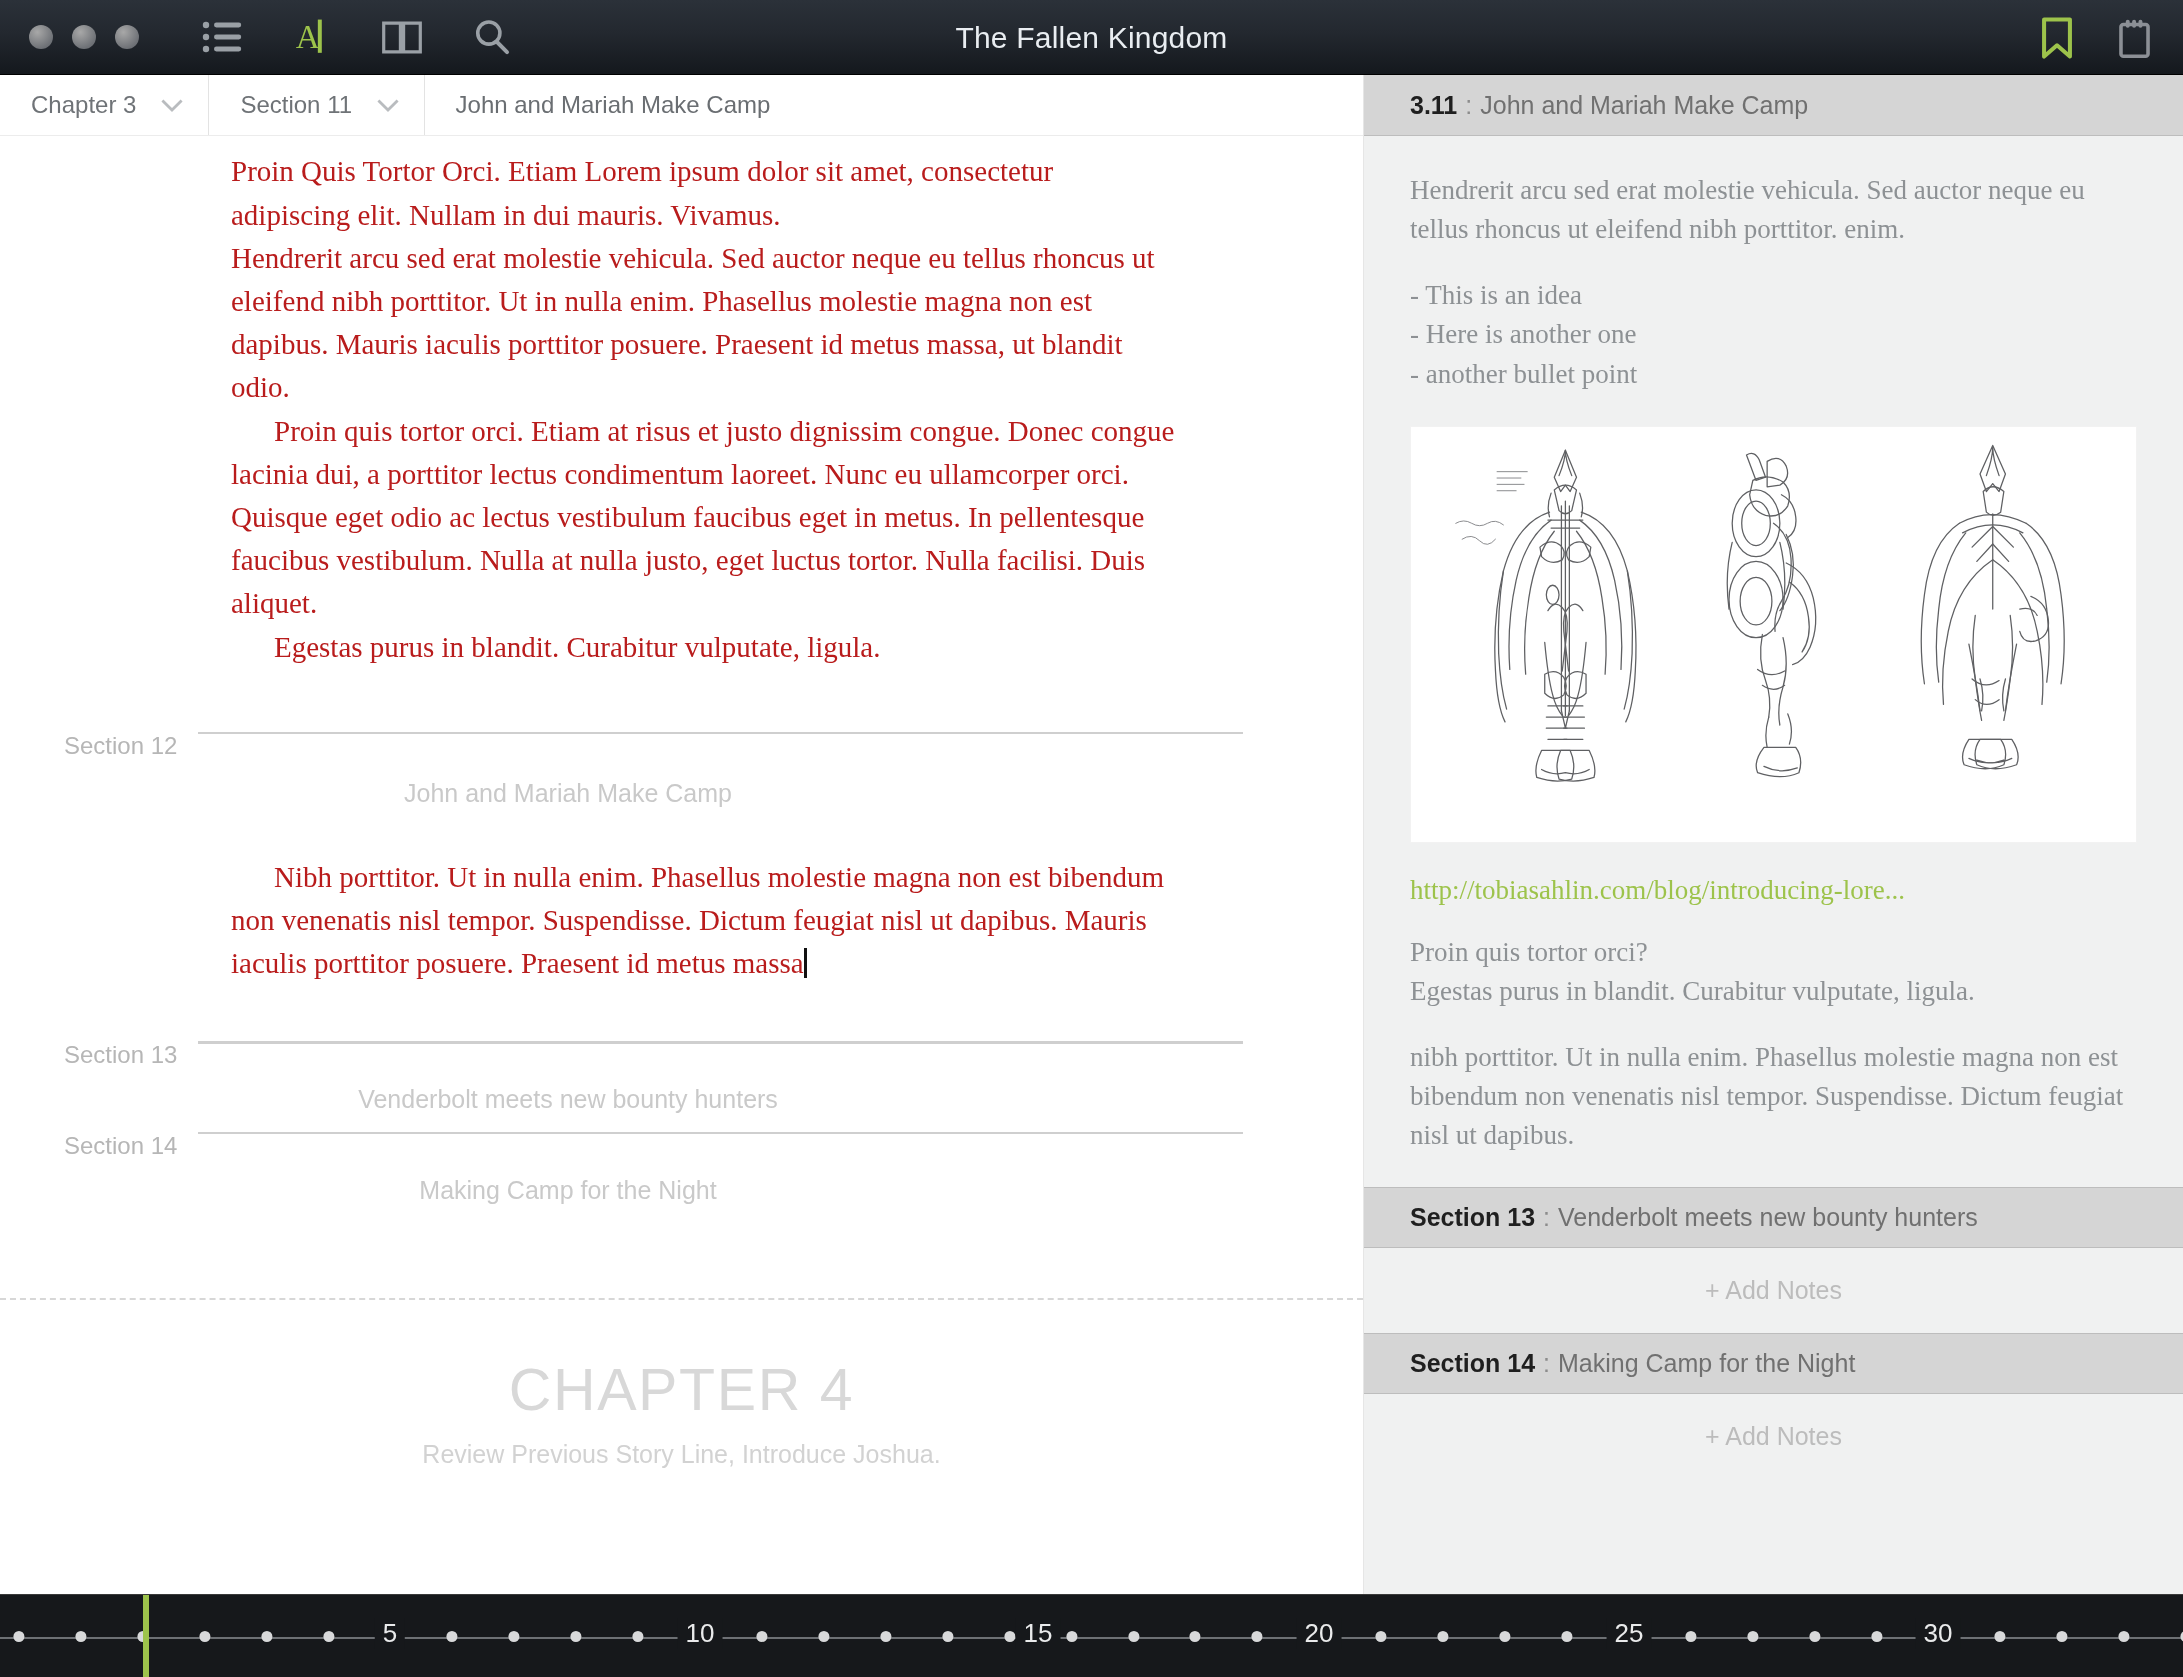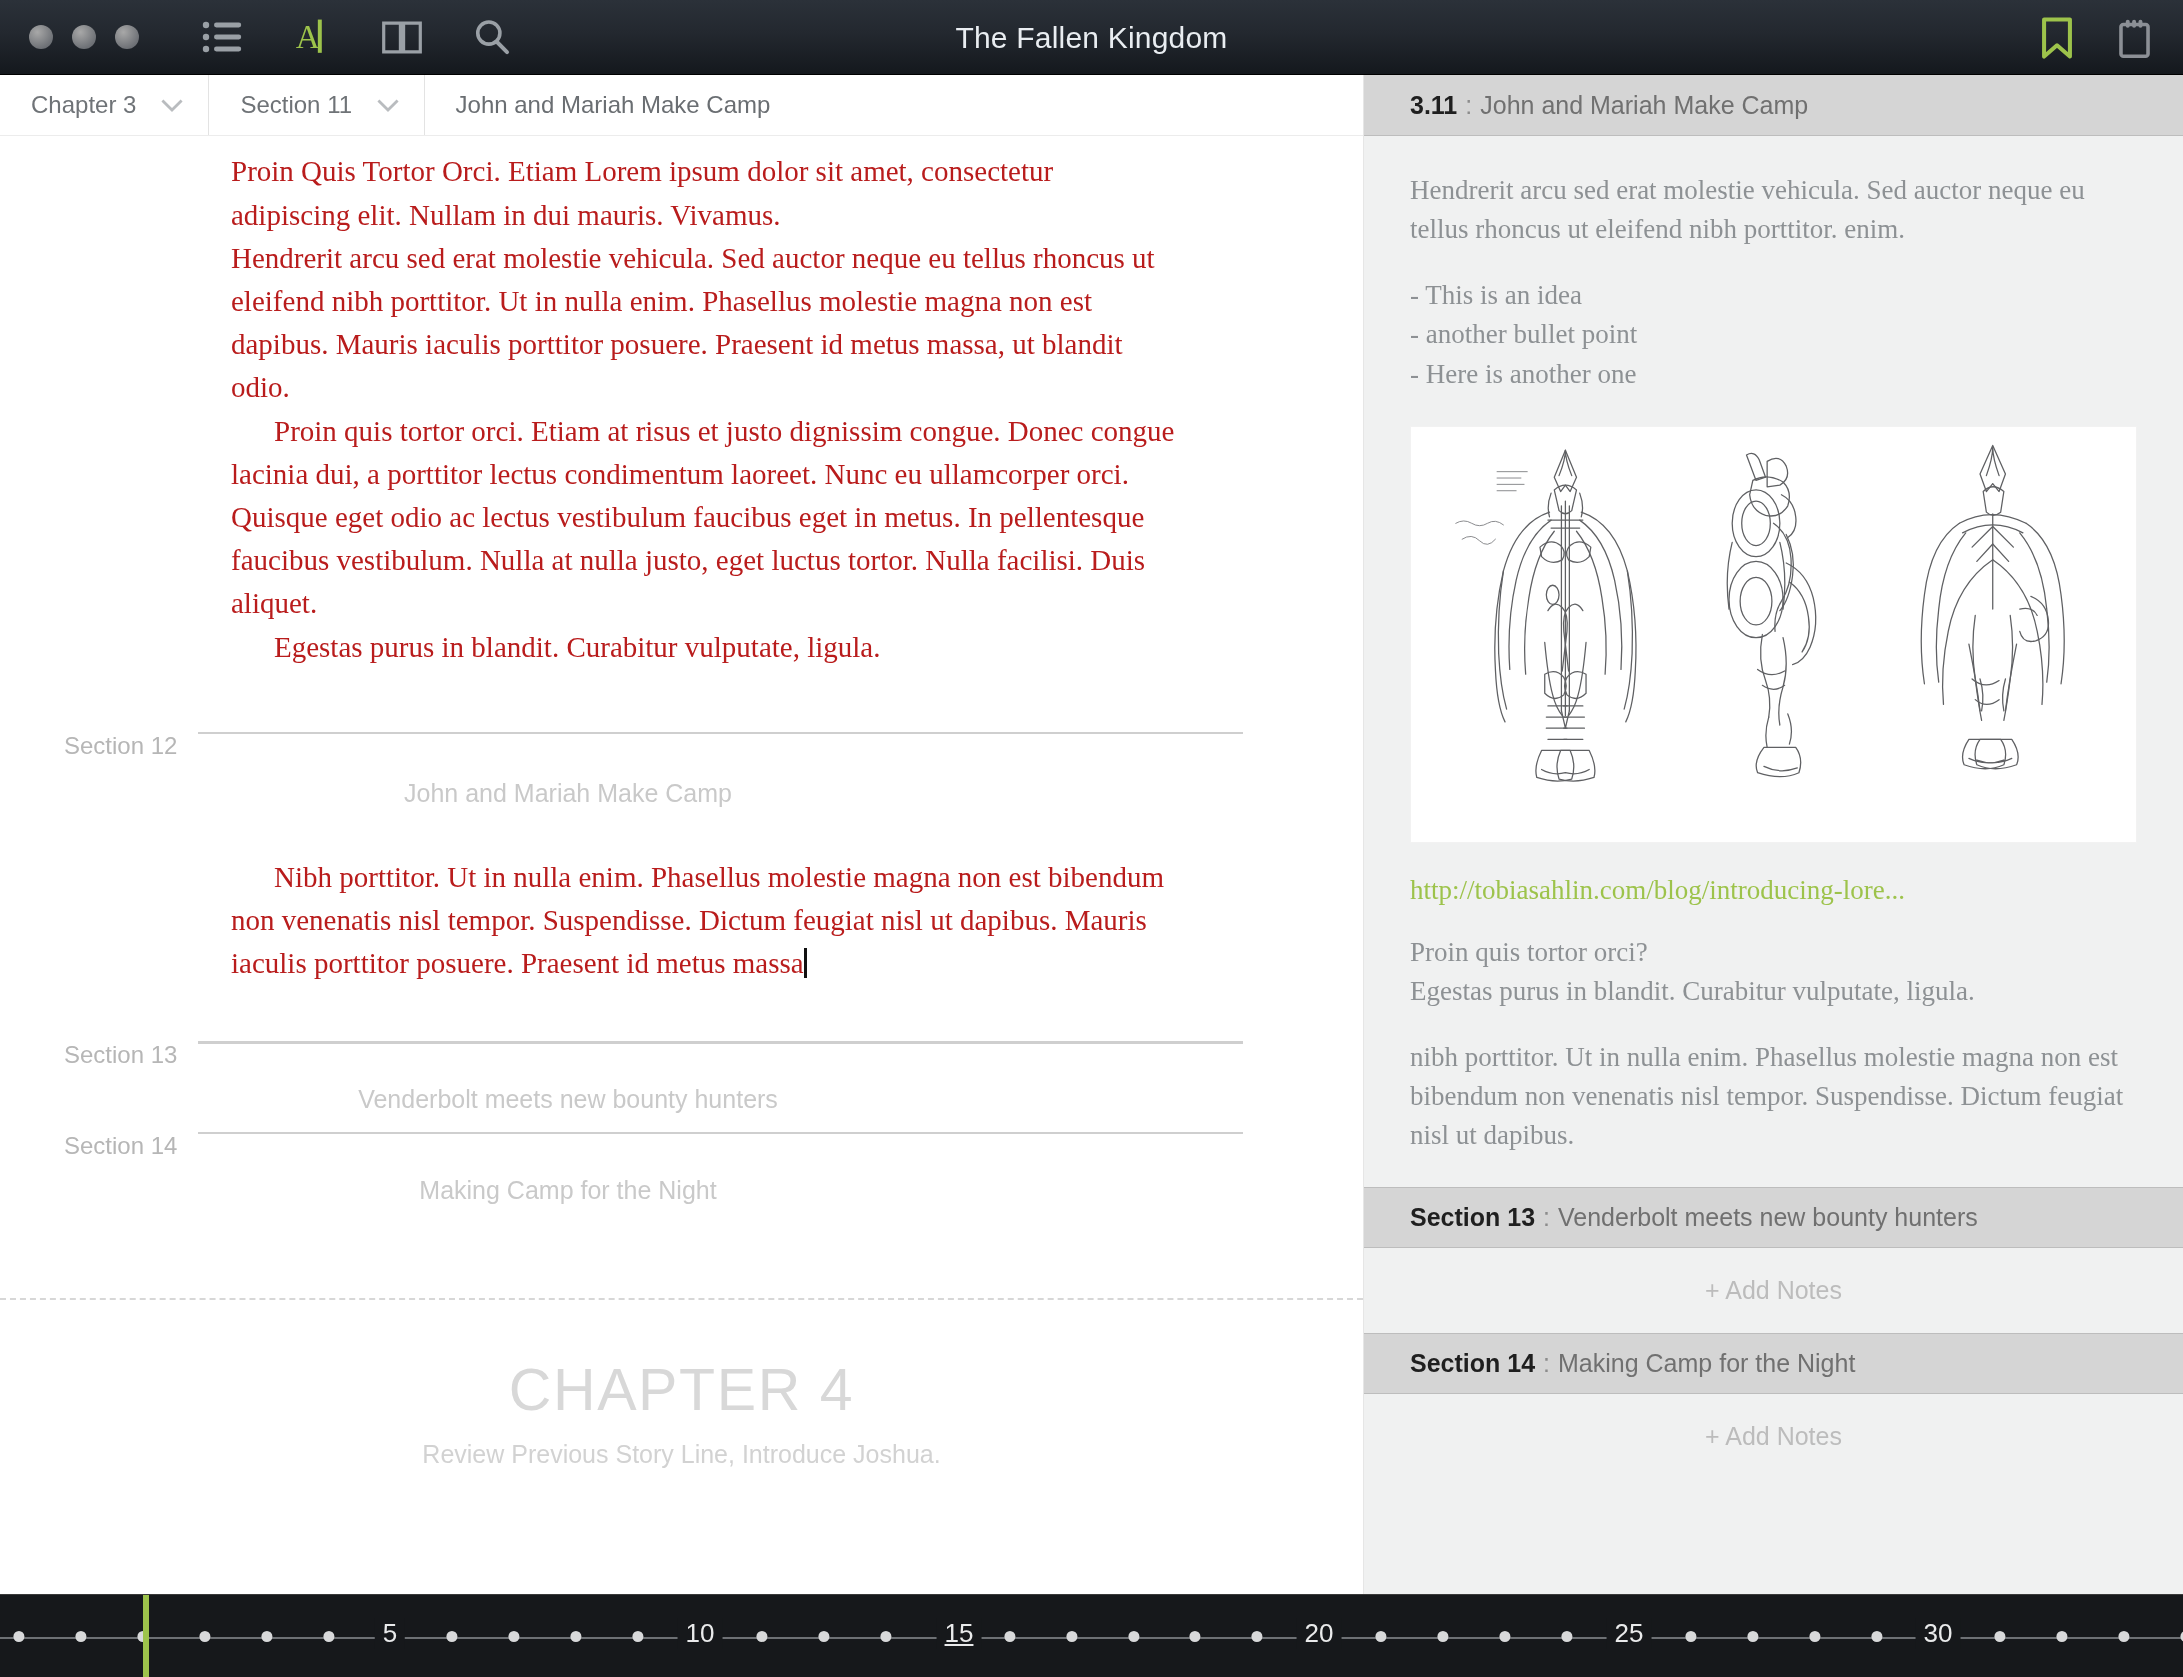--- a/index.html
+++ b/index.html
@@ -262,22 +262,22 @@
         <b>3.11</b>
         <span class="sep">:</span>
         <span>John and Mariah Make Camp</span>
       </div>
 
       <div class="notesbody">
         <div class="notecard">
           <div class="ntext">Hendrerit arcu sed erat molestie vehicula. Sed auctor neque eu tellus rhoncus ut eleifend nibh porttitor. enim.</div>
           <div class="nspace"></div>
           <div class="nbullet">- This is an idea</div>
+          <div class="nbullet">- Here is another one</div>
           <div class="nbullet">- another bullet point</div>
-          <div class="nbullet">- Here is another one</div>
 
           <div class="sketchbox">
             <svg width="706" height="401" viewBox="0 0 880 500">
               <g stroke="#5f6063" fill="none" stroke-width="1.6" stroke-linecap="round" stroke-linejoin="round">
 
                 <g stroke="#7a7b7e" stroke-width="1.1">
                   <path d="M92 45 h38 M92 53 h30 M92 61 h34 M92 69 h24"></path>
                   <path d="M40 110 q10 -6 20 0 q10 6 20 0 q10 -6 20 2"></path>
                   <path d="M48 130 q12 -8 22 2 q10 10 20 -2"></path>
                 </g>
@@ -447,21 +447,21 @@
         <span class="tick" style="left: 1877px;"></span>
         <span class="tick" style="left: 1938px;"></span>
         <span class="tick" style="left: 2000px;"></span>
         <span class="tick" style="left: 2062px;"></span>
         <span class="tick" style="left: 2124px;"></span>
         <span class="tick" style="left: 2186px;"></span>
       </div>
     <div id="ruler-labels">
         <span class="ticklabel" style="left: 390px;">5</span>
         <span class="ticklabel" style="left: 700px;">10</span>
-        <span class="ticklabel" style="left: 959px; text-decoration: underline;">15</span>
+        <span class="ticklabel" style="left: 1038px;">15</span>
         <span class="ticklabel" style="left: 1319px;">20</span>
         <span class="ticklabel" style="left: 1629px;">25</span>
         <span class="ticklabel" style="left: 1938px;">30</span>
       </div>
     <div class="playhead" id="playhead" style="left: 143px; background: rgb(157, 195, 75);"></div>
   </div>
 
 </div>
 
 

